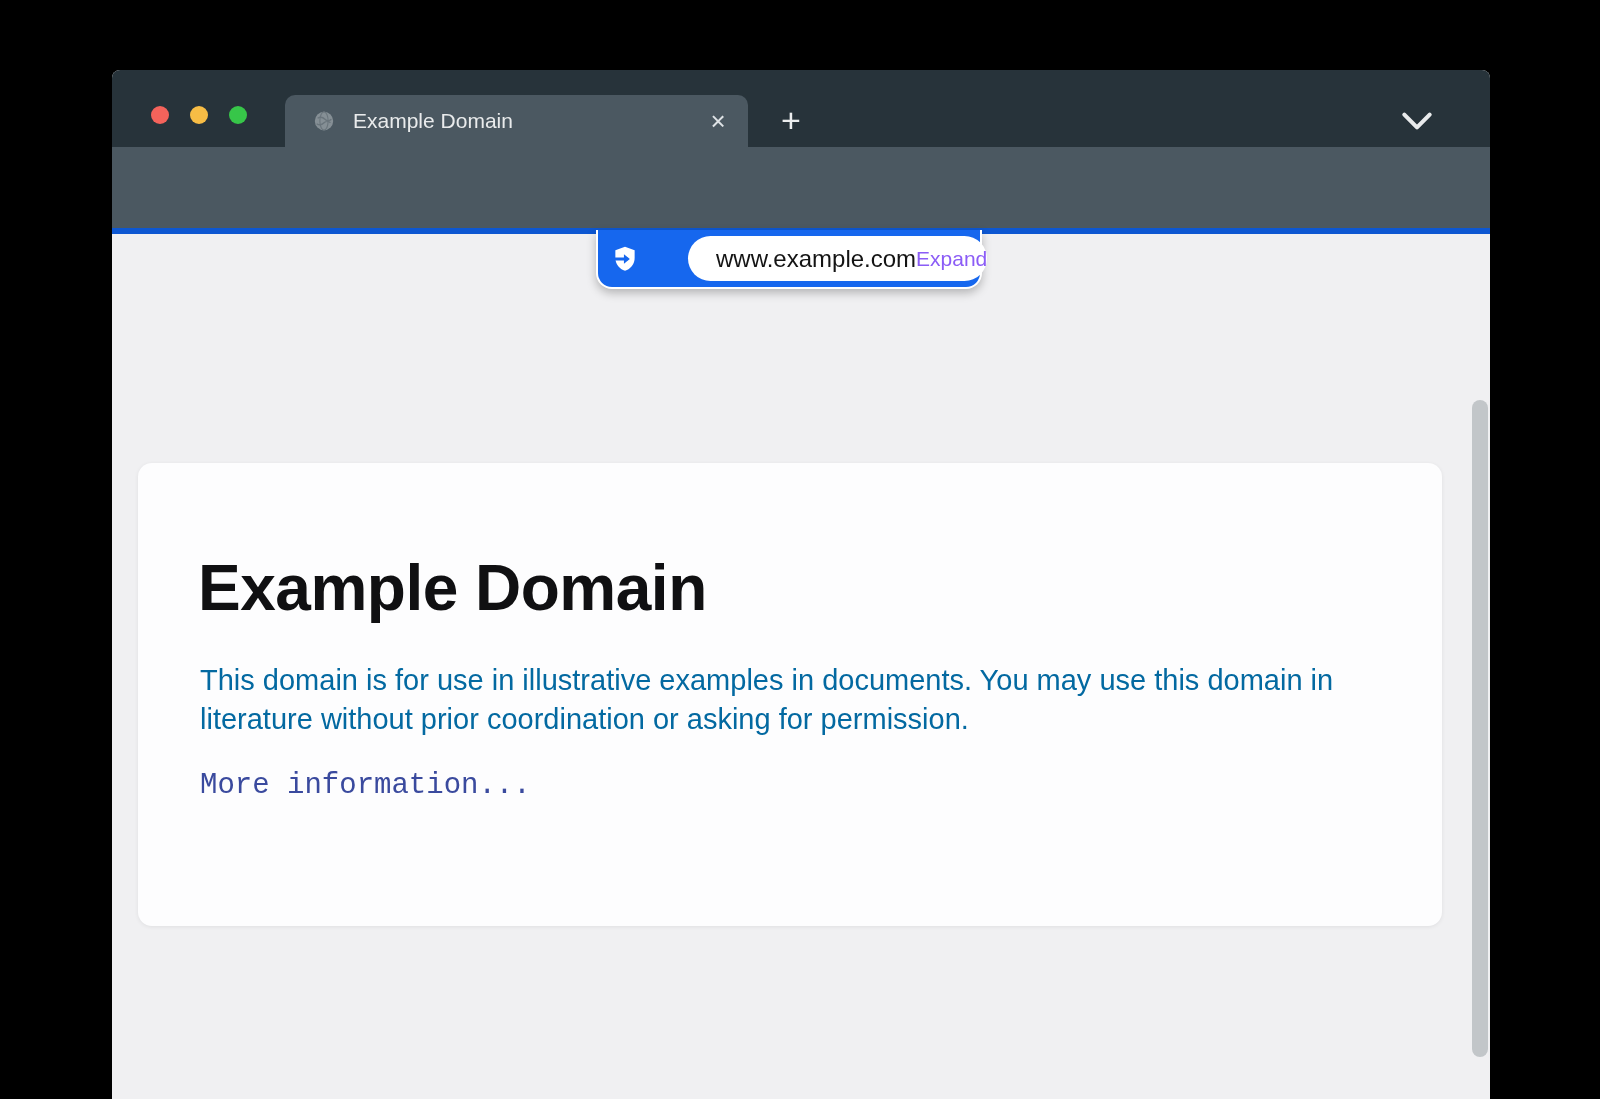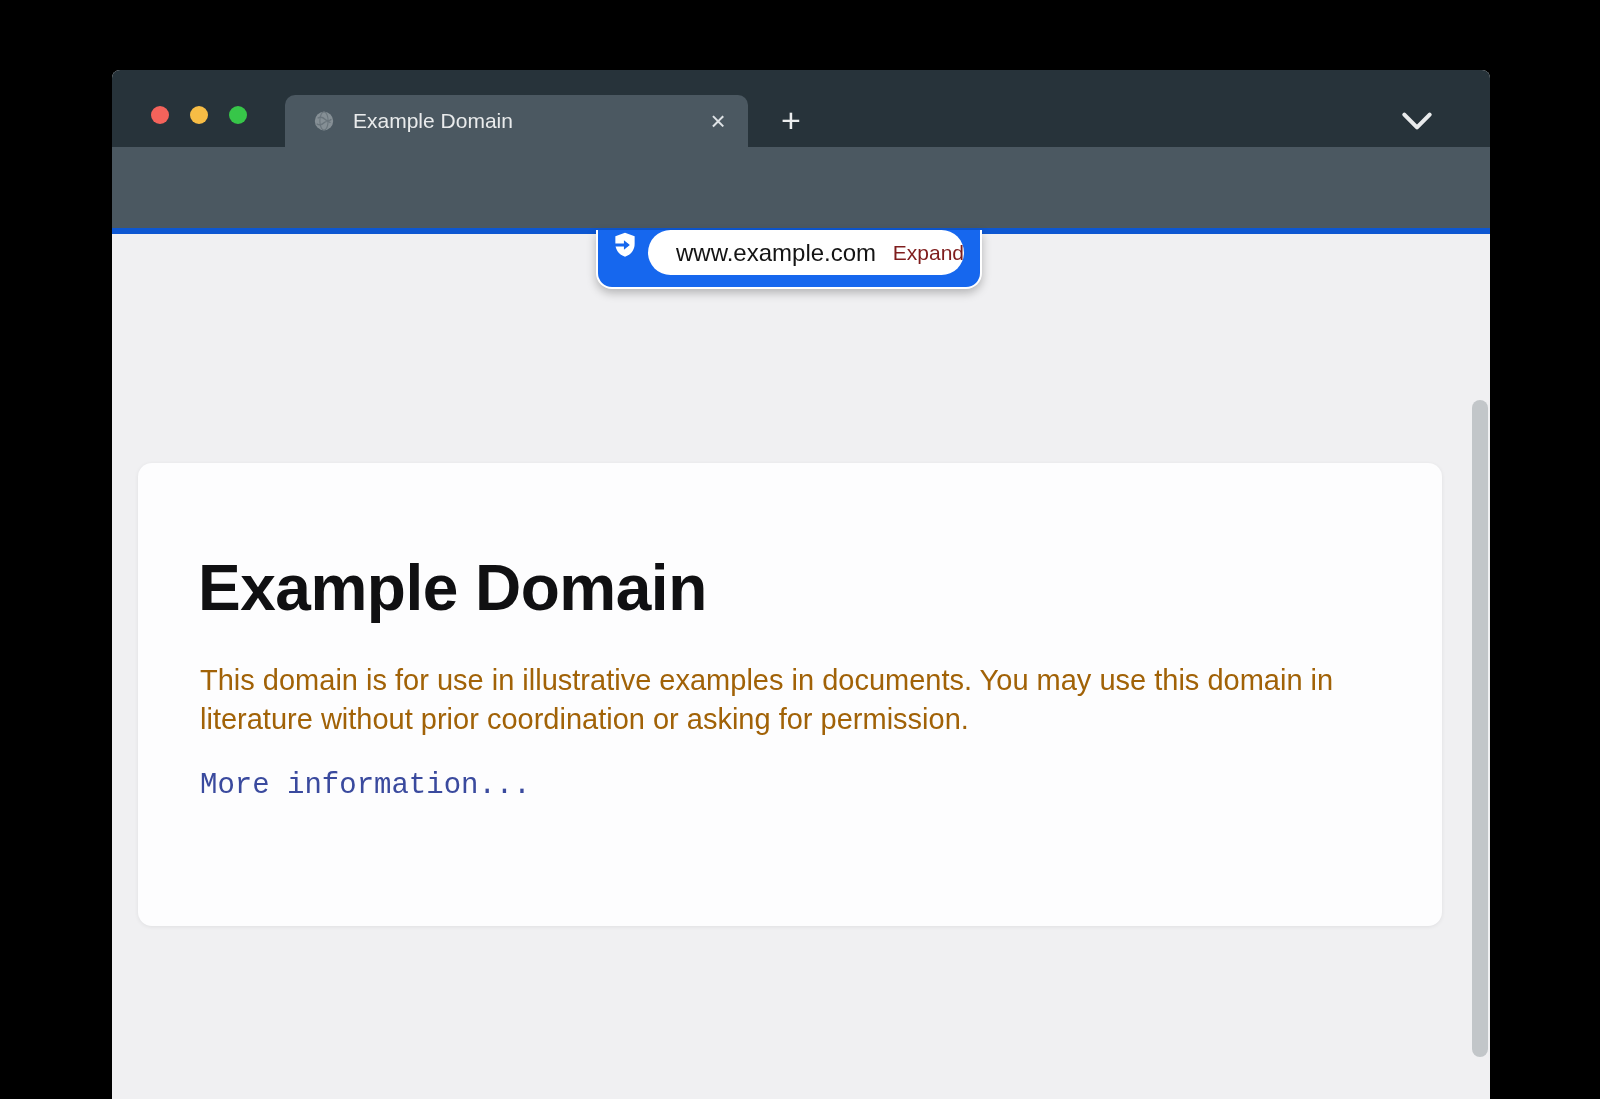--- a/index.html
+++ b/index.html
@@ -45,32 +45,32 @@
   .ext-frame .hole{width:15px;height:22px;background:#4b5861;margin-left:3px;}
   .avatar{position:absolute;left:1222px;top:97px;width:44px;height:44px;border-radius:50%;
     overflow:hidden;background:#b9bfc4;}
   .kebab{position:absolute;left:1290px;top:98px;width:30px;height:42px;display:flex;flex-direction:column;
     align-items:center;justify-content:center;gap:5px;}
   .kebab i{width:5px;height:5px;border-radius:50%;background:#e6e9ea;}
   
   .accent-line{position:absolute;left:0;top:158px;width:100%;height:6px;background:#0d57d2;}
   .iso-pill{position:absolute;left:484px;top:160px;width:386px;height:59px;background:#1667ee;
     border:2px solid #fff;border-top:none;box-sizing:border-box;border-radius:0 0 16px 16px;
-    box-shadow:0 4px 10px rgba(0,0,0,.25);display:flex;align-items:flex-start;}
+    box-shadow:0 4px 10px rgba(0,0,0,.25);display:flex;align-items:center;gap:40px;}
   .iso-shield{width:30px;height:30px;margin-left:12px;flex:0 0 auto;}
   .iso-inner{margin-left:8px;width:316px;height:45px;background:#fff;border-radius:23px;
     display:flex;align-items:center;justify-content:space-between;}
   .iso-host{margin-left:28px;color:#141414;font-size:24px;}
-  .iso-expand{color:#7f1d1d;font-size:21px;}
+  .iso-expand{color:#8b5cf6;font-size:21px;}
   
   .content{position:absolute;left:0;top:164px;width:100%;height:718px;background:#f0f0f2;}
   .card{position:absolute;left:26px;top:229px;width:1304px;height:463px;background:#fdfdfe;
     border-radius:14px;box-shadow:0 1px 4px rgba(0,0,0,.07);box-sizing:border-box;padding:88px 62px 0 60px;}
   .card h1{margin:0;font-size:64px;font-weight:700;color:#101012;letter-spacing:-.5px;}
-  .card p{margin:36px 0 0 2px;width:1155px;font-size:29px;line-height:39px;color:#a16207;}
+  .card p{margin:36px 0 0 2px;width:1155px;font-size:29px;line-height:39px;color:#0369a1;}
   .card a{display:inline-block;margin:30px 0 0 2px;font-size:29px;color:#3a4a9e;text-decoration:none;font-family:Liberation Mono, monospace;}
   .scroll-thumb{position:absolute;left:1360px;top:166px;width:16px;height:657px;border-radius:8px;background:#c2c6c9;}
 </style>
 </head>
 <body>
 
 <div class="window">
 
   <div class="tabstrip">
     <span class="light red"></span>

